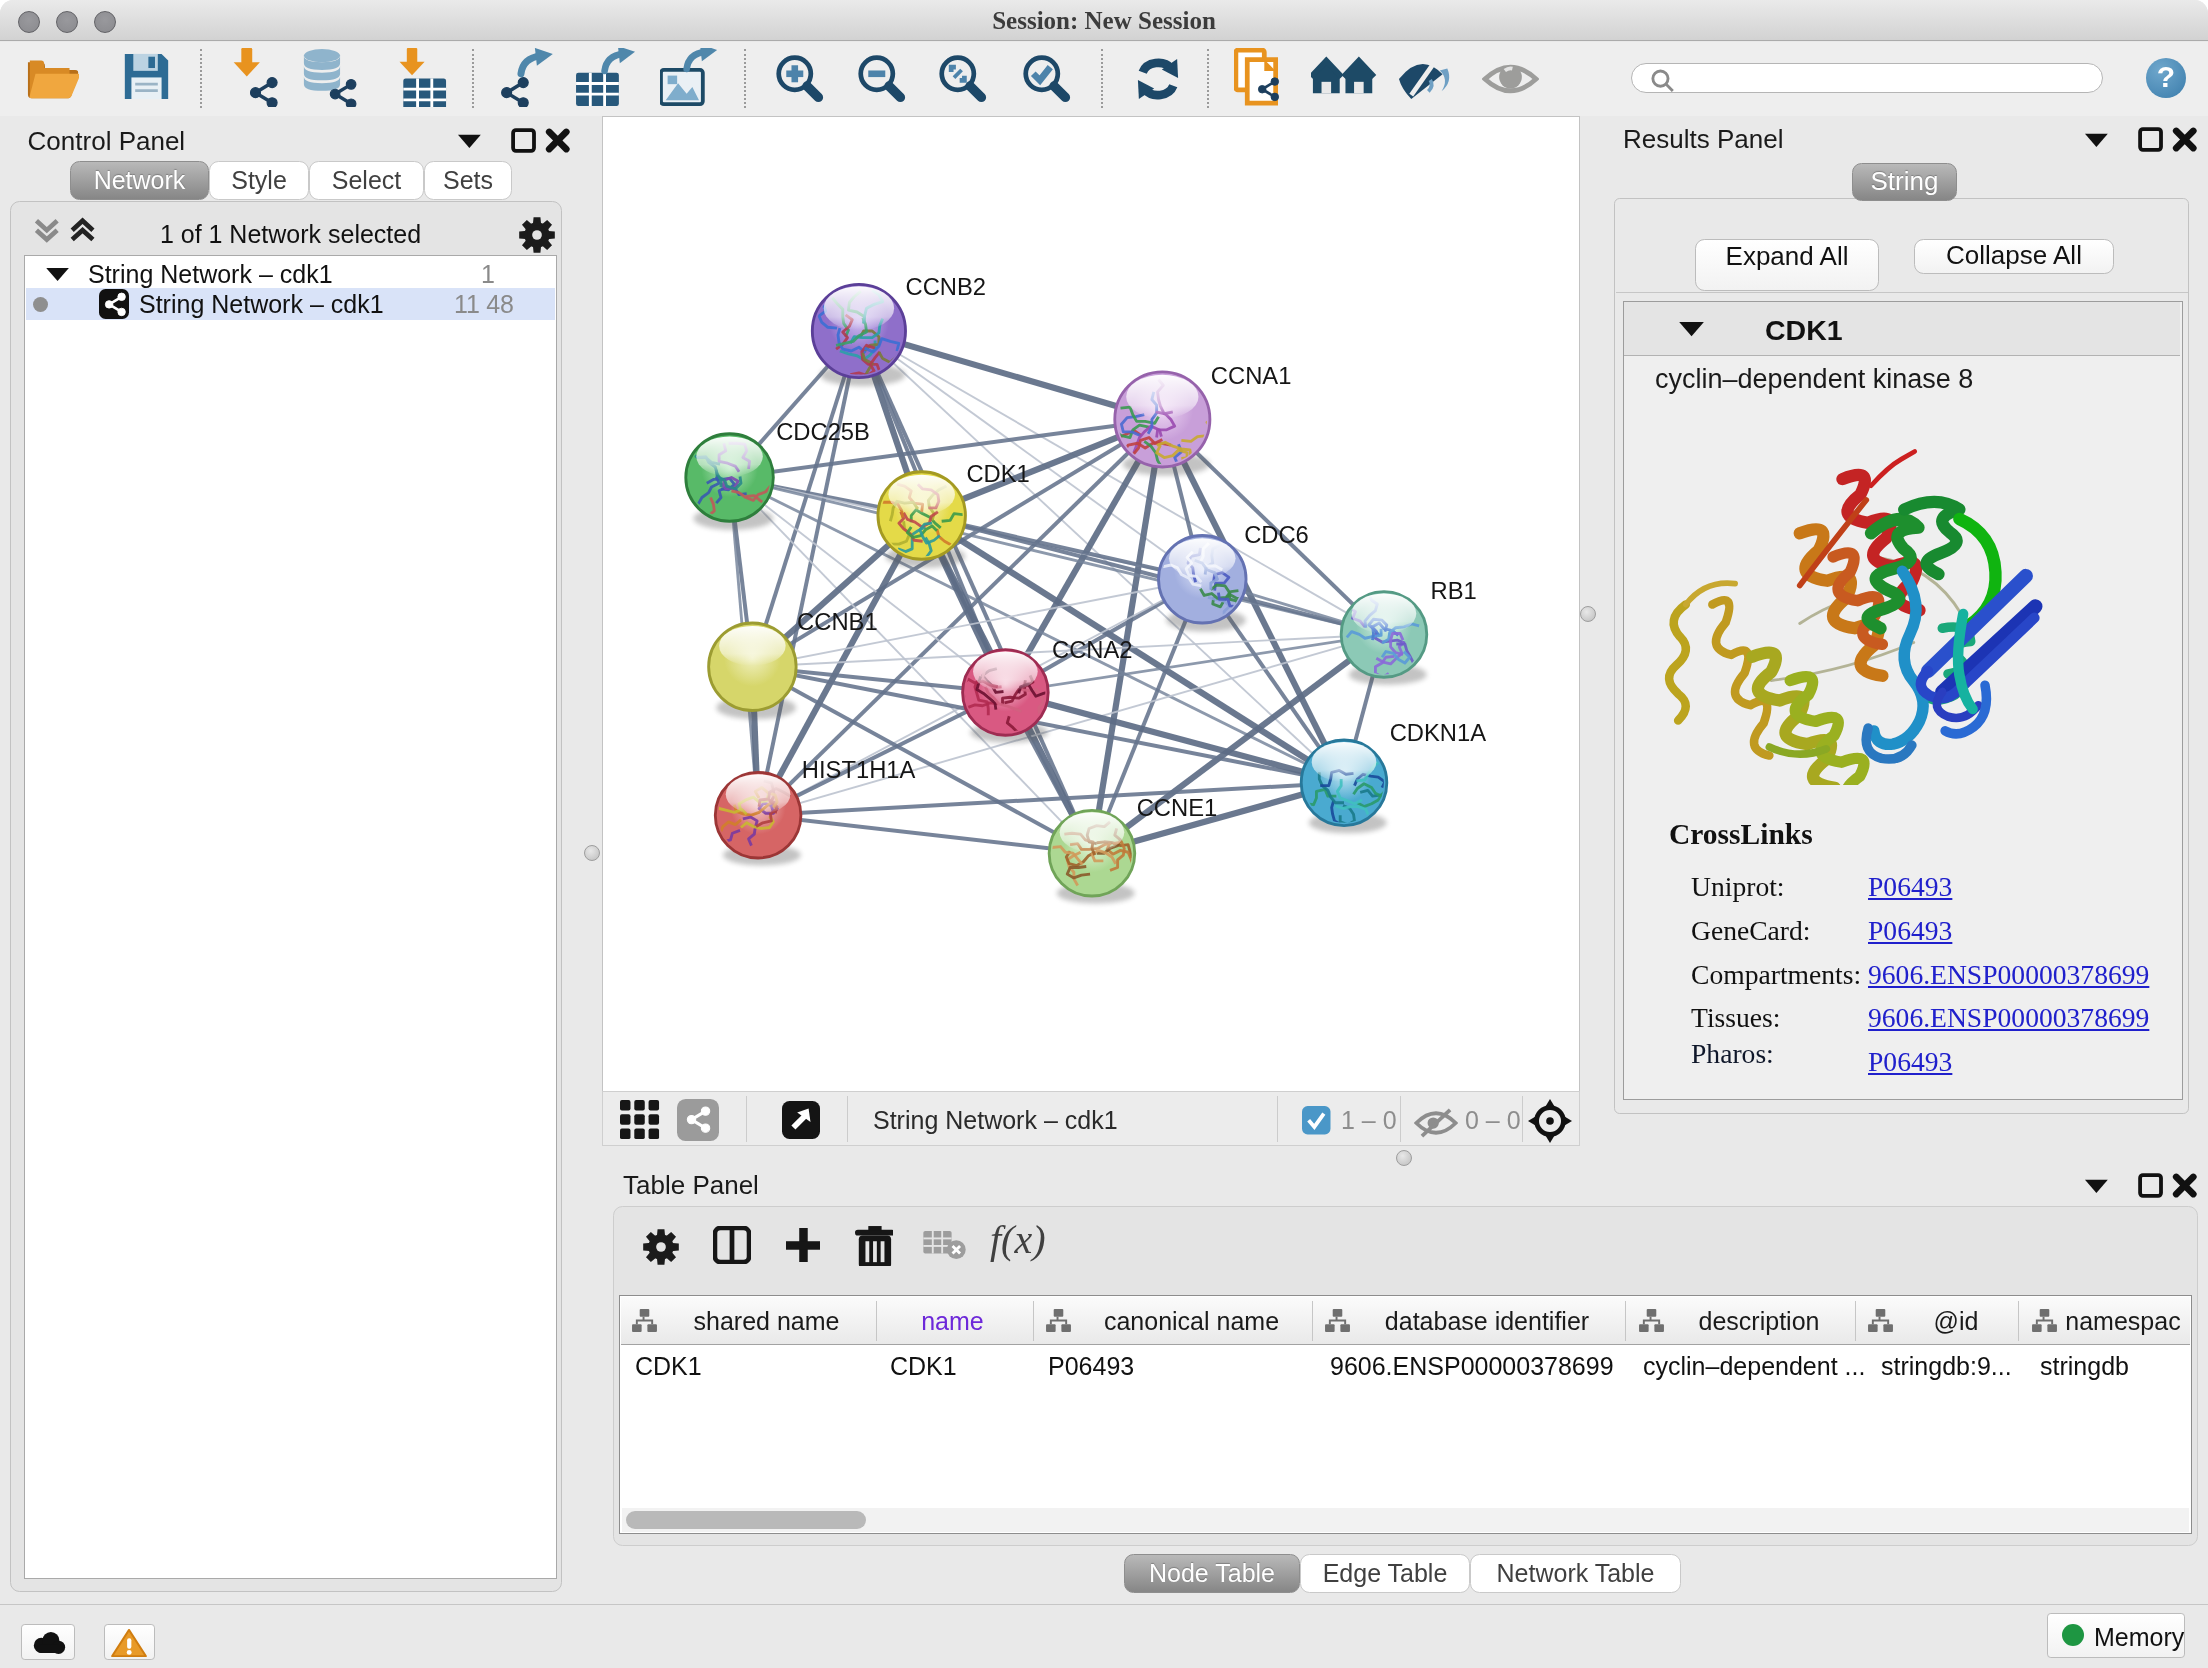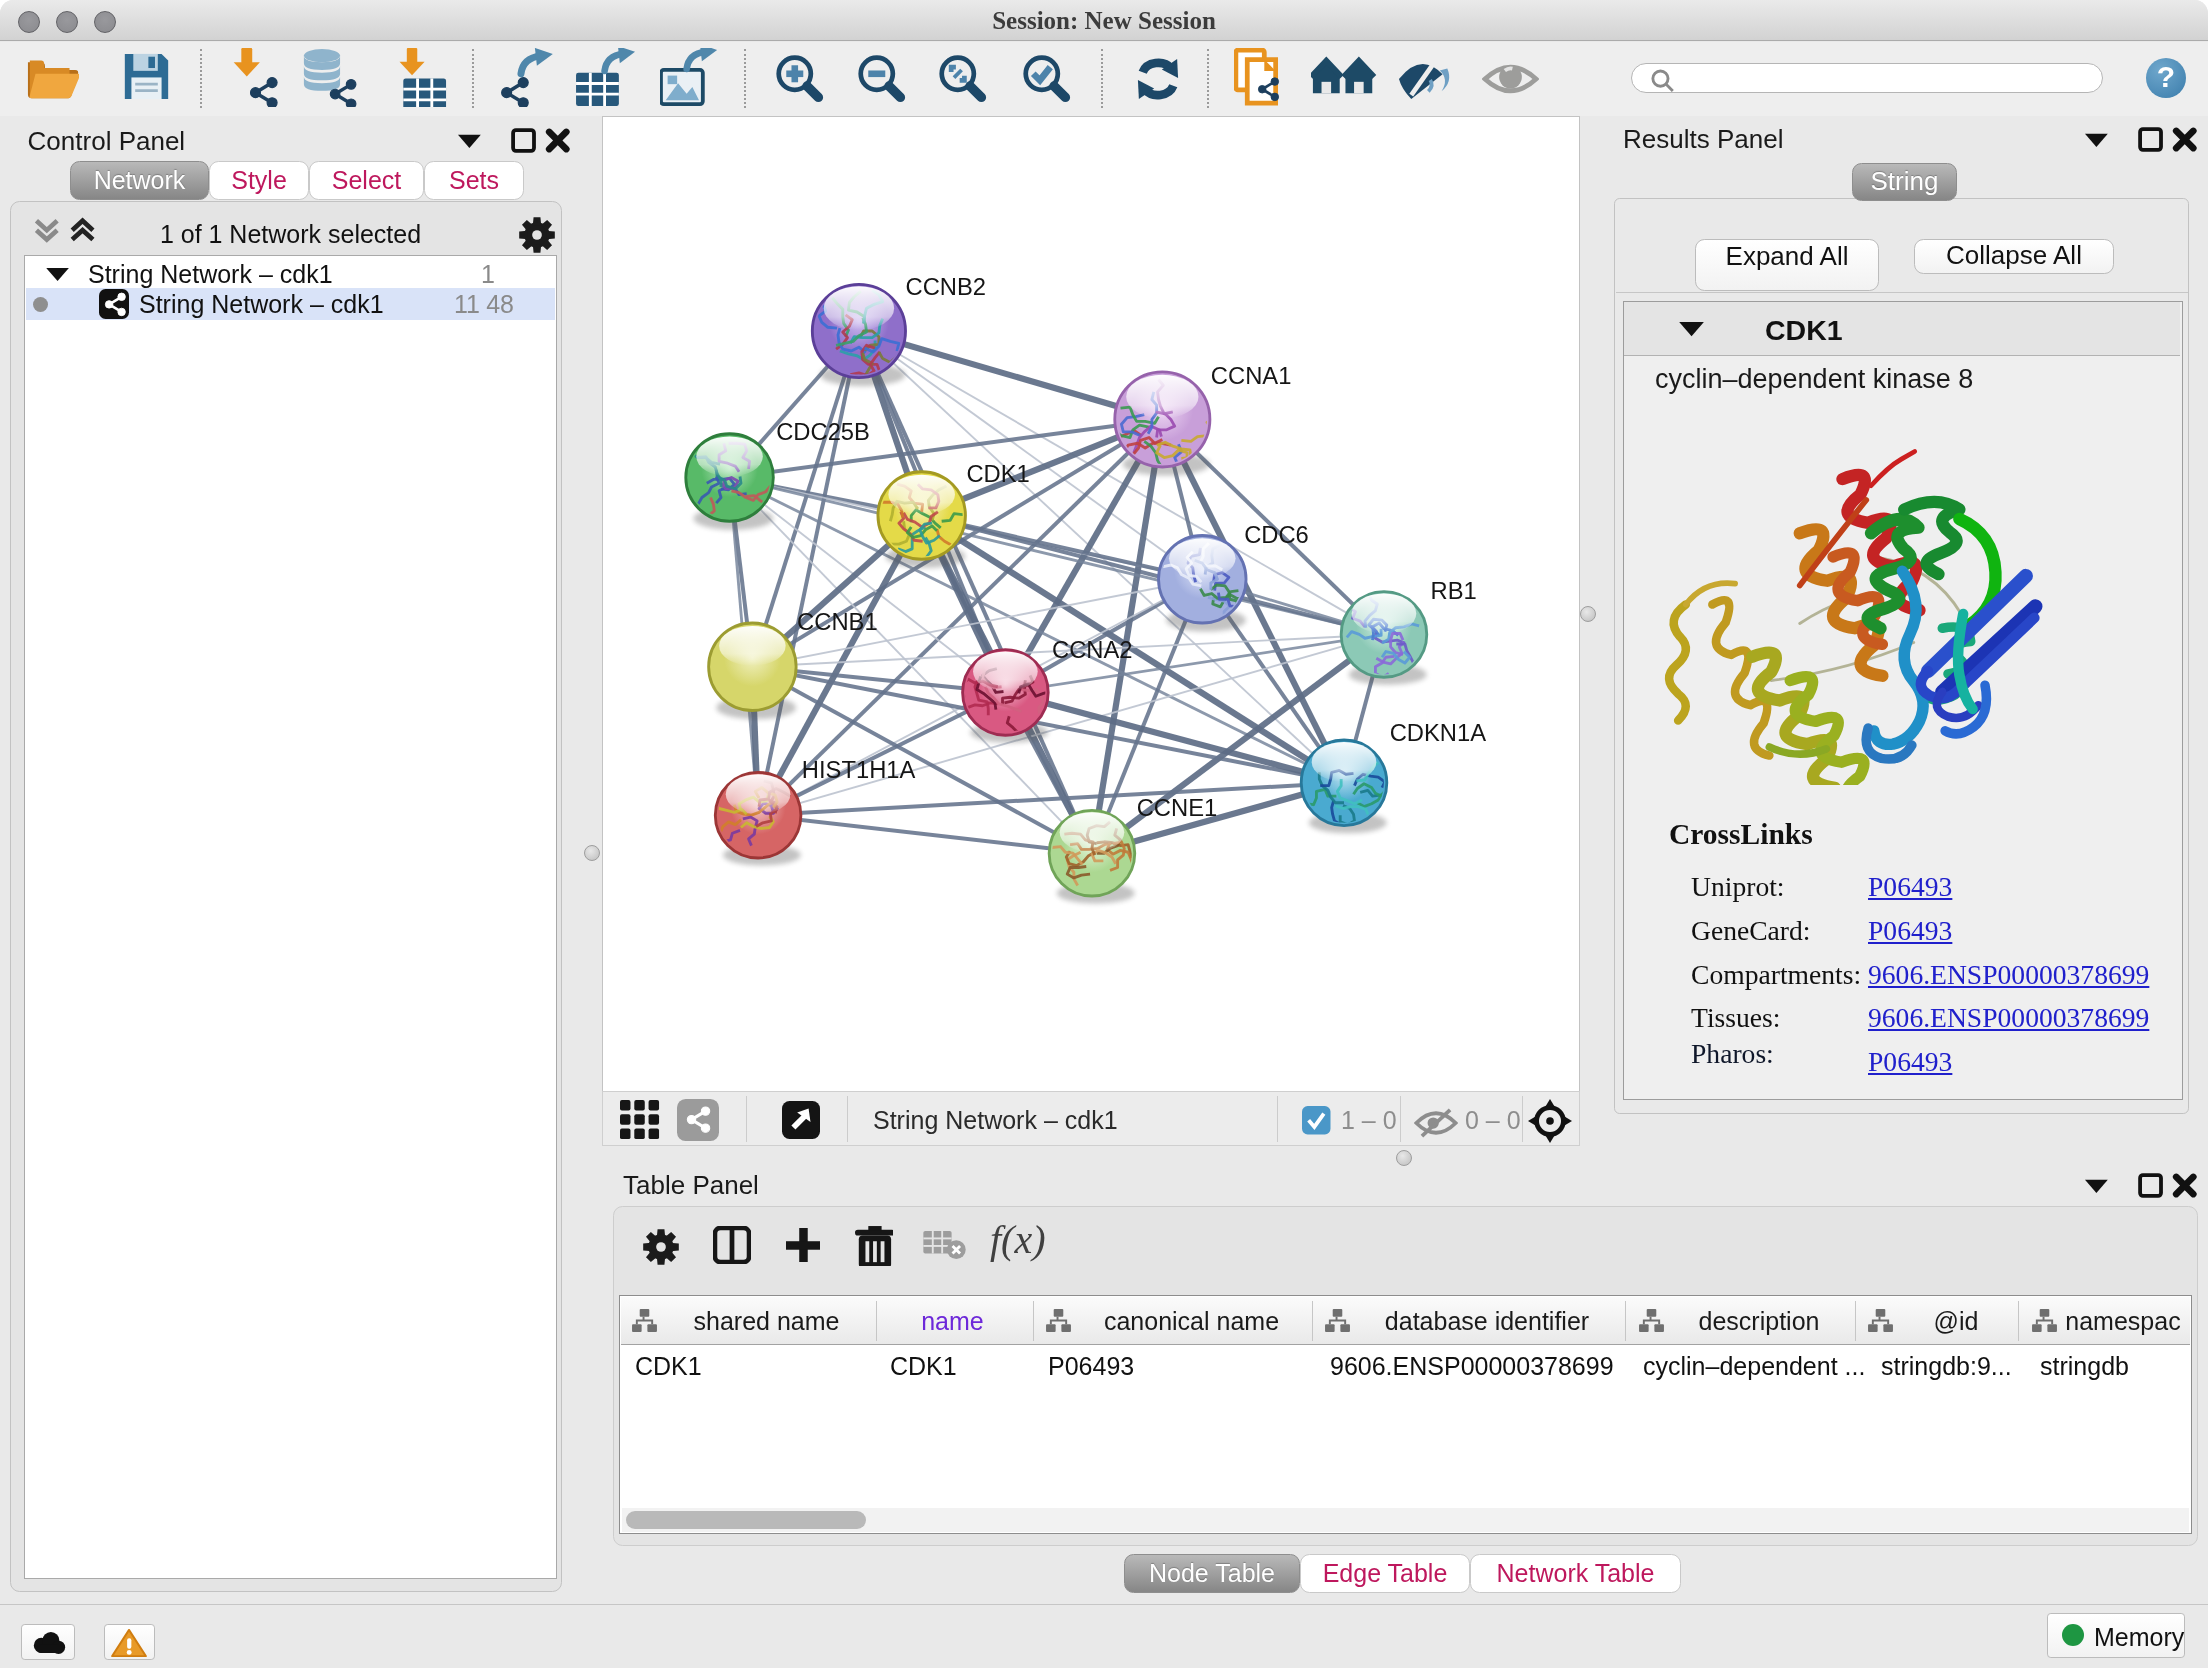--- a/index.html
+++ b/index.html
@@ -3,21 +3,21 @@
 html,body{margin:0;padding:0;}
 body{width:2208px;height:1668px;background:#ffffff;font-family:"Liberation Sans",sans-serif;overflow:hidden;position:relative;}
 .abs{position:absolute;}
 #win{position:absolute;left:0;top:0;width:2208px;height:1668px;background:#e9e9e9;border-radius:13.3px 13.3px 0 0;overflow:hidden;}
 #titlebar{position:absolute;left:0;top:0;width:2208px;height:40px;background:linear-gradient(#eaeaea,#d2d2d2);border-bottom:1.9px solid #ababab;font-family:Liberation Serif, serif;}
 .tl{position:absolute;top:10.5px;width:22px;height:22px;border-radius:50%;background:radial-gradient(circle at 50% 38%,#99999d,#8a8a8e);border:1.9px solid #626266;box-sizing:border-box;}
 #titletext{position:absolute;top:6.7px;left:0;width:2208px;text-align:center;font-size:25px;font-weight:bold;color:#3c3c3c;}
 #toolbar{position:absolute;left:0;top:42px;width:2208px;height:74px;background:#eeeeee;}
 .tsep{position:absolute;top:49px;height:59px;width:0;border-left:2.9px dotted #9a9a9a;}
 .panelhead{font-size:26px;color:#1a1a1a;}
-.tabbtn{position:absolute;height:39px;border-radius:9.5px;box-sizing:border-box;text-align:center;font-size:25px;color:#be185d;background:#ffffff;border:1.9px solid #c9c9c9;line-height:36px;}
+.tabbtn{position:absolute;height:39px;border-radius:9.5px;box-sizing:border-box;text-align:center;font-size:25px;color:#404040;background:#ffffff;border:1.9px solid #c9c9c9;line-height:36px;}
 .tabsel{background:linear-gradient(#b9b9b9,#868686);color:#ffffff;border:1.9px solid #8e8e8e;text-shadow:0 -1px 1px rgba(0,0,0,0.25);}
 #cp-box{position:absolute;left:9.5px;top:201px;width:552px;height:1391px;background:#e4e4e4;border:1.9px solid #c2c2c2;border-radius:9.5px;box-sizing:border-box;}
 #cp-list{position:absolute;left:24px;top:255px;width:533px;height:1324px;background:#ffffff;border:1.9px solid #a9a9a9;box-sizing:border-box;}
 .btn{position:absolute;background:linear-gradient(#ffffff,#f2f2f2);border:1.9px solid #bcbcbc;border-radius:9.5px;box-sizing:border-box;text-align:center;font-size:26px;color:#111;}
 a.lnk{color:#2020cc;text-decoration:underline;}
 .serif{font-family:"Liberation Serif",serif;}
 .hscroll{position:absolute;background:#f2f2f2;}
 .hthumb{position:absolute;background:#b9b9b9;border-radius:11.4px;}
 </style></head><body>
 <div id="win">
@@ -201,21 +201,21 @@
     </svg>
 <div class="abs panelhead" style="left:27.6px;top:126px">Control Panel</div>
 <svg class="abs" style="left:458px;top:127px" width="114" height="27" viewBox="0 0 120 28">
       <polygon points="0,8 24,8 12,22" fill="#111111"></polygon>
       <rect x="58" y="3" width="22" height="22" fill="none" stroke="#111111" stroke-width="4" rx="3"></rect>
       <path d="M96,5 L114,23 M114,5 L96,23" stroke="#111111" stroke-width="7" stroke-linecap="round"></path>
     </svg>
 <div class="tabbtn tabsel" style="left:70px;top:161px;width:139px">Network</div>
 <div class="tabbtn" style="left:209px;top:161px;width:100px">Style</div>
 <div class="tabbtn" style="left:309px;top:161px;width:115px">Select</div>
-<div class="tabbtn" style="left:424px;top:161px;width:100px">Sets</div>
+<div class="tabbtn" style="left:424px;top:161px;width:88px">Sets</div>
 <div id="cp-box"></div>
 <svg class="abs" style="left:34px;top:217px" width="67" height="32" viewBox="0 0 70 34">
       <g stroke="#8a8a8a" stroke-width="5" fill="none">
         <polyline points="2,4 13,14 24,4"></polyline>
         <polyline points="2,14 13,24 24,14"></polyline>
       </g>
       <g stroke="#222222" stroke-width="5" fill="none" transform="translate(38,0)">
         <polyline points="2,24 13,14 24,24"></polyline>
         <polyline points="2,14 13,4 24,14"></polyline>
       </g>

